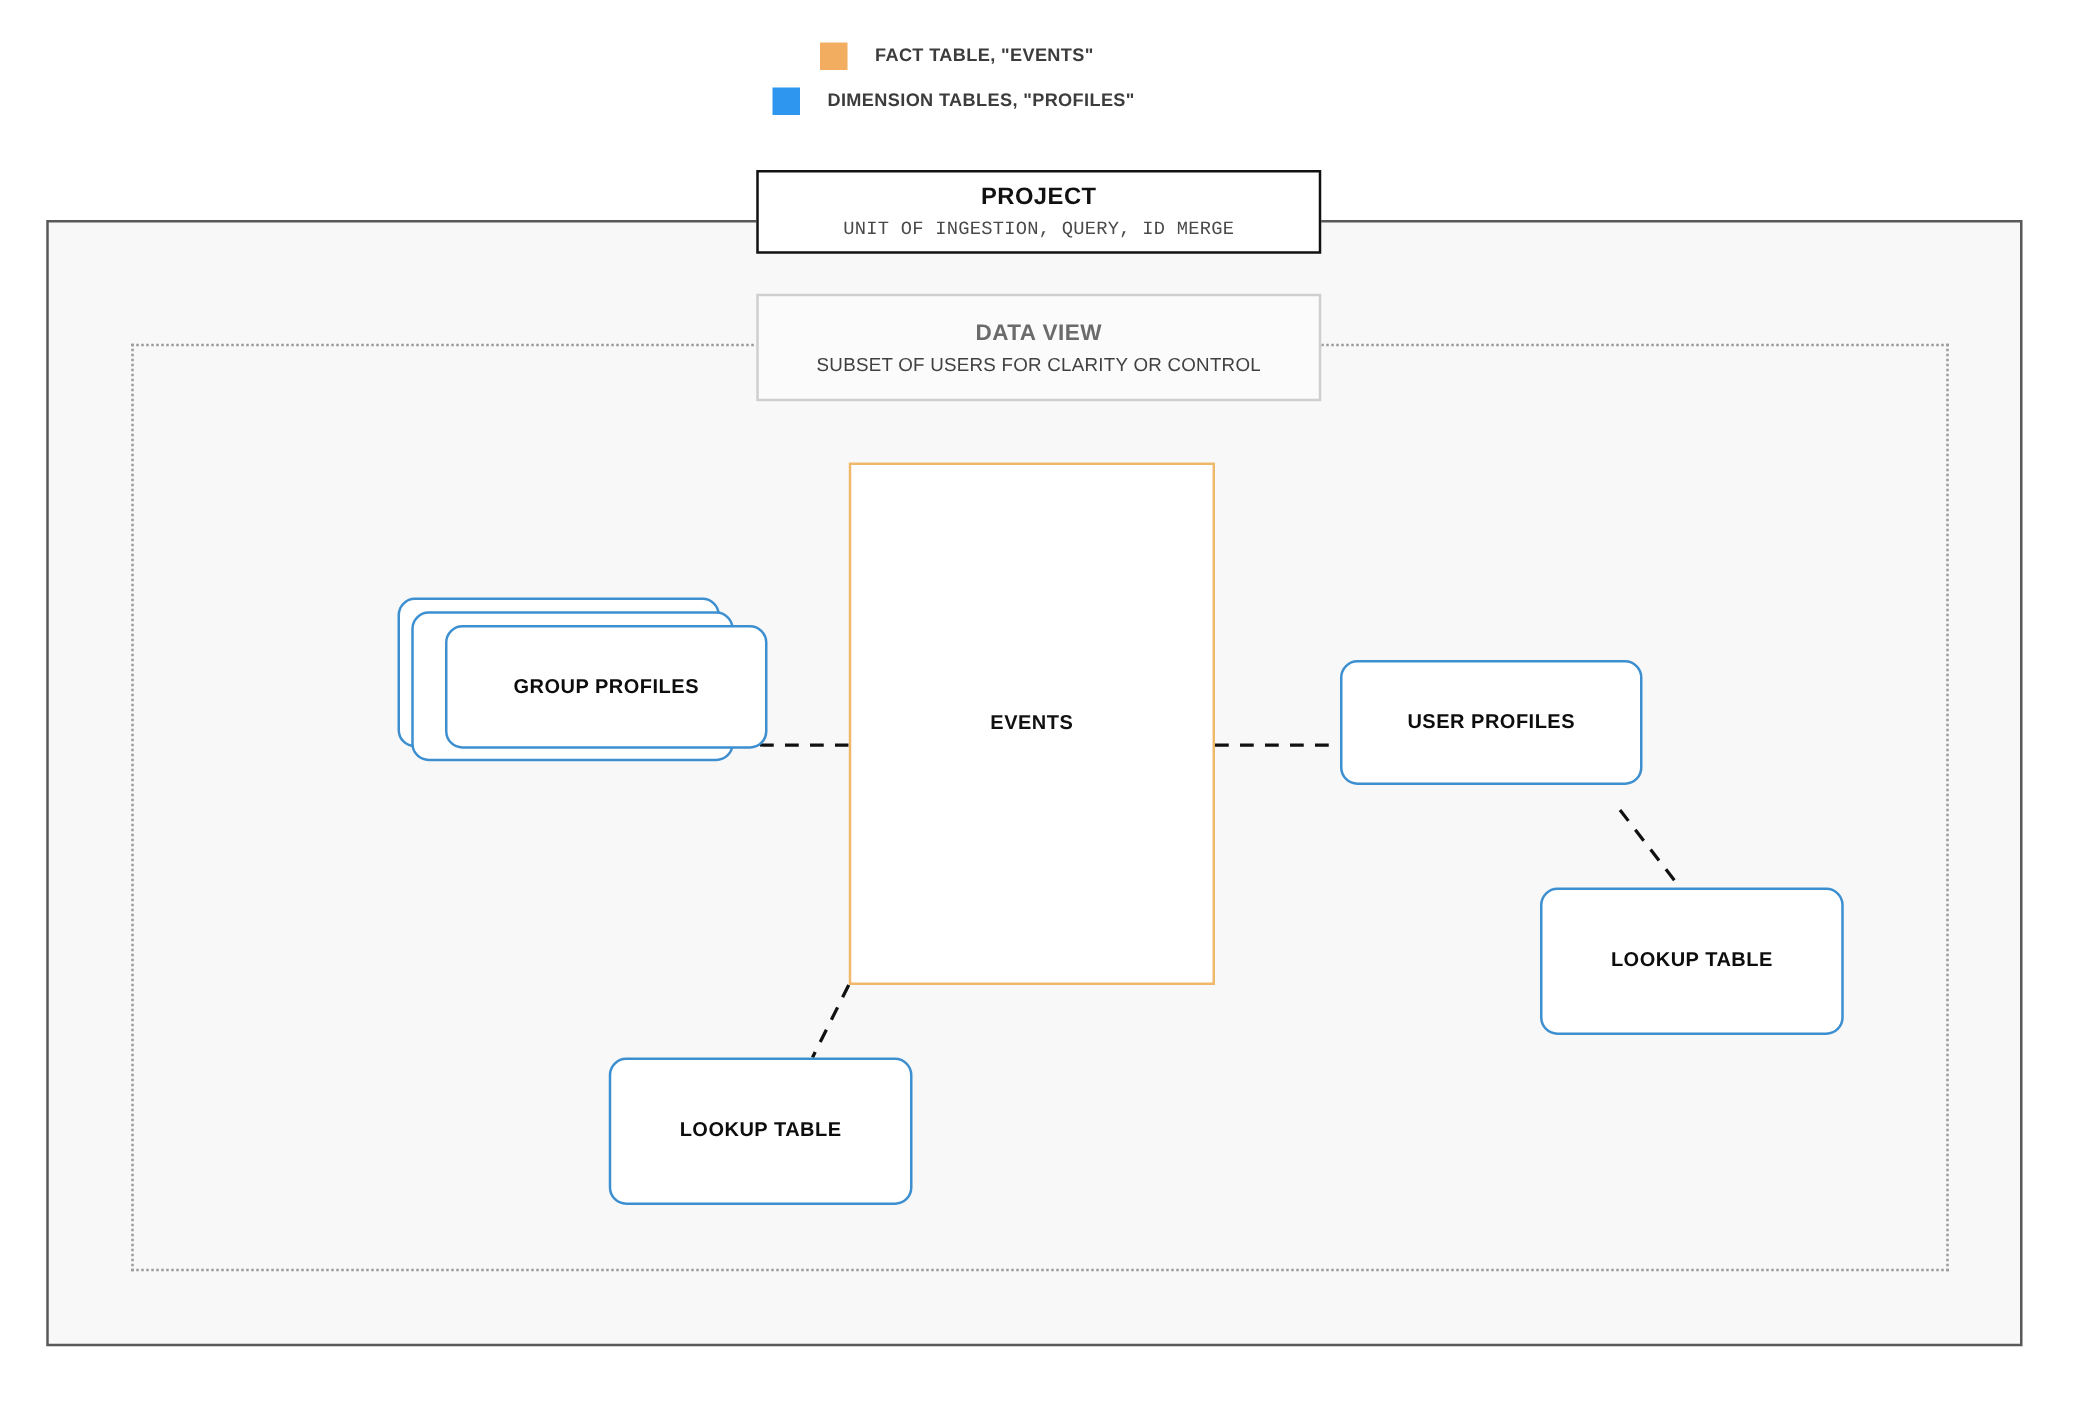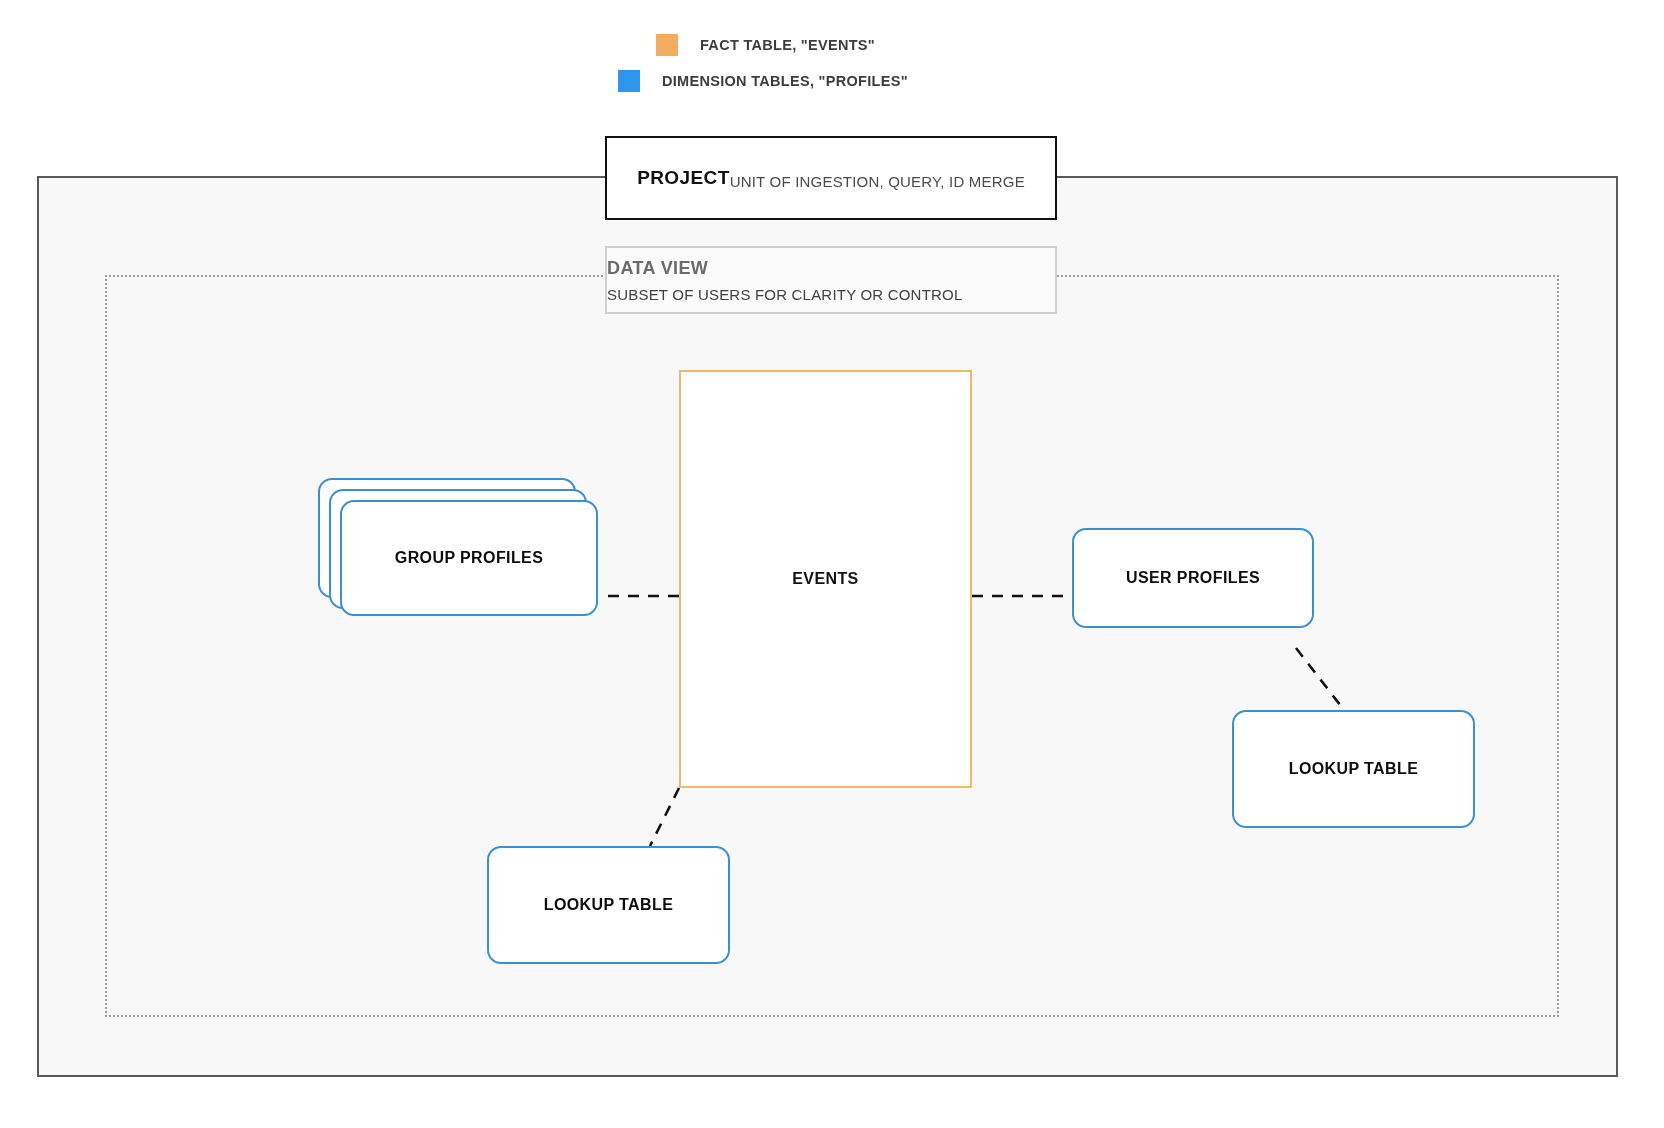--- a/index.html
+++ b/index.html
@@ -18,49 +18,49 @@
 
   
   .outer-frame{position:absolute;left:37px;top:176px;width:1581px;height:901px;
     border:2.5px solid #595959;background:#f8f8f8;box-sizing:border-box;}
 
   
   .inner-frame{position:absolute;left:105px;top:275px;width:1454px;height:742px;
     border:2.5px dotted #9a9a9a;box-sizing:border-box;}
 
   
-  .project-box{position:absolute;left:605px;top:136px;width:452px;height:84px;
+  .project-box{position:absolute;left:605px;top:136px;width:452px;height:67px;
     background:#ffffff;border:2.5px solid #111111;box-sizing:border-box;
-    display:flex;flex-direction:row;align-items:center;justify-content:center;z-index:6;}
+    display:flex;flex-direction:column;align-items:center;justify-content:center;z-index:6;}
   .project-title{font-size:19px;font-weight:bold;color:#111;letter-spacing:.4px;}
-  .project-sub{font-size:15px;color:#4a4a4a;margin-top:6px;letter-spacing:.2px;}
+  .project-sub{font-size:15px;color:#4a4a4a;margin-top:6px;letter-spacing:.2px;font-family:Liberation Mono, monospace;}
 
   
-  .dataview-box{position:absolute;left:605px;top:246px;width:452px;height:68px;
+  .dataview-box{position:absolute;left:605px;top:235px;width:452px;height:86px;
     background:#fbfbfb;border:2px solid #cfcfcf;box-sizing:border-box;
-    display:flex;flex-direction:column;justify-content:center;z-index:6;}
+    display:flex;flex-direction:column;align-items:center;justify-content:center;z-index:6;}
   .dataview-title{font-size:18px;font-weight:bold;color:#6b6b6b;letter-spacing:.4px;}
   .dataview-sub{font-size:15px;color:#404040;margin-top:7px;letter-spacing:.2px;}
 
   
   .events-box{position:absolute;left:679px;top:370px;width:293px;height:418px;
     background:#ffffff;border:2px solid #efb86a;box-sizing:border-box;
     display:flex;align-items:center;justify-content:center;z-index:4;}
   .events-label{font-size:16px;font-weight:bold;color:#111;letter-spacing:.4px;}
 
   
   .card{position:absolute;background:#ffffff;border:2.2px solid #3d8fd0;
     border-radius:14px;box-sizing:border-box;
     display:flex;align-items:center;justify-content:center;}
   .card-label{font-size:16px;font-weight:bold;color:#0d0d0d;letter-spacing:.4px;}
 
   .group-stack{position:absolute;left:340px;top:500px;width:268px;height:128px;z-index:5;}
   .gp-back3{left:-22px;top:-22px;width:258px;height:120px;z-index:1;}
   .gp-back2{left:-11px;top:-11px;width:258px;height:120px;z-index:2;}
-  .gp-front{left:0px;top:0px;width:258px;height:116px;z-index:3;text-align:right;}
+  .gp-front{left:16px;top:0px;width:258px;height:99px;z-index:3;text-align:right;}
 
   .user-profiles{left:1072px;top:528px;width:242px;height:100px;z-index:5;}
   .lookup-right{left:1232px;top:710px;width:243px;height:118px;z-index:5;}
   .lookup-left{left:487px;top:846px;width:243px;height:118px;z-index:5;}
 
   
   .connectors{position:absolute;left:0;top:0;width:1664px;height:1128px;z-index:3;
     pointer-events:none;}
 </style>
 </head>

